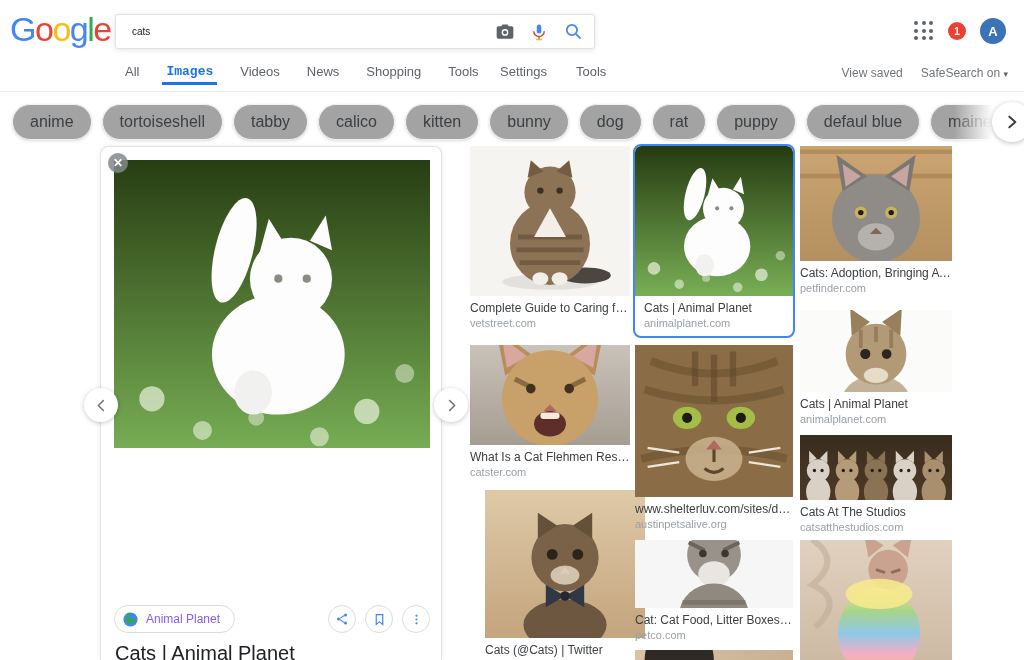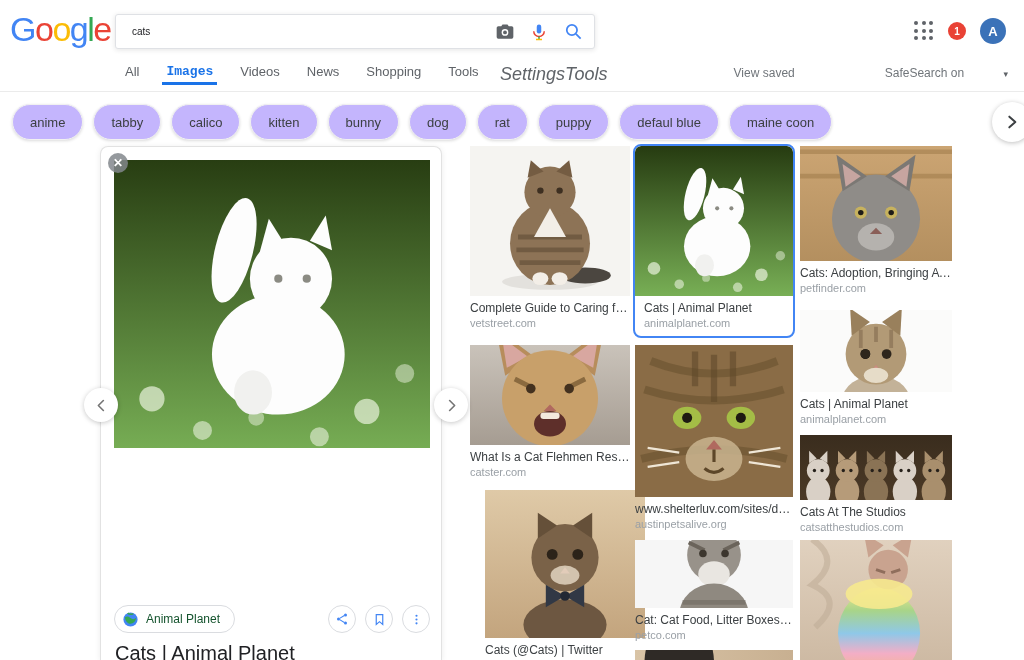--- a/index.html
+++ b/index.html
@@ -20,30 +20,30 @@
   .apps-grid { width:20px; height:20px; display:grid; grid-template-columns:repeat(3,1fr); gap:3px; cursor:pointer; }
   .apps-grid i { width:4px; height:4px; border-radius:50%; background:#5f6368; }
   .badge { width:18px; height:18px; border-radius:50%; background:#e94235; color:#fff; font-size:10px; font-weight:bold;
            display:flex; align-items:center; justify-content:center; cursor:pointer; }
   .avatar { width:26px; height:26px; border-radius:50%; background:#3b72b8; color:#fff; font-size:13px; font-weight:bold;
             display:flex; align-items:center; justify-content:center; cursor:pointer; }
   .tabsrow { position:absolute; left:125px; top:64px; display:flex; gap:27px; font-size:13px; color:#5f6368; }
   .tab { padding-bottom:6px; cursor:pointer; position:relative; white-space:nowrap; }
   .tab.active { color:#1a73e8; font-weight:bold;font-family:Liberation Mono, monospace; }
   .tab.active::after { content:""; position:absolute; left:-4px; right:-4px; bottom:0; height:3px; background:#1a73e8; }
-  .tools-group { position:absolute; left:500px; top:64px; display:flex; font-size:18px; color:#5f6368;font-style:italic; }
+  .tools-group { position:absolute; left:500px; top:64px; display:flex; gap:29px; font-size:13px; color:#5f6368; }
   .saved-group { position:absolute; right:16px; top:66px; display:flex; gap:18px; font-size:12px; color:#70757a; }
-  .saved-group span { cursor:pointer;margin-left:36px; }
+  .saved-group span { cursor:pointer; }
   .caret { font-size:9px; color:#5f6368; }
 
   
   .chips { position:absolute; left:0; top:100px; width:1024px; height:44px; display:flex; align-items:center;
            gap:10px; padding-left:12px; overflow:hidden; }
-  .chip { height:36px; padding:0 17px; border-radius:18px; background:#c4b5fd; border:1px solid #f1f1f1;
-          box-shadow:0 1px 3px rgba(0,0,0,.14); font-size:13px; color:#3c4043; display:flex; align-items:center;
+  .chip { height:36px; padding:0 17px; border-radius:18px; background:#a3a3a3; border:1px solid #f1f1f1;
+          box-shadow:0 1px 3px rgba(0,0,0,.14); font-size:16px; color:#3c4043; display:flex; align-items:center;
           cursor:pointer; white-space:nowrap; flex:0 0 auto; }
   .chips-fade { position:absolute; right:0; top:96px; width:70px; height:52px;
                 background:linear-gradient(to left,#fff 45%,rgba(255,255,255,0)); z-index:5; }
   .chips-next { position:absolute; right:-8px; top:102px; width:40px; height:40px; border-radius:50%; background:#fff;
                 box-shadow:0 1px 5px rgba(0,0,0,.25); display:flex; align-items:center; justify-content:center;
                 z-index:6; cursor:pointer; }
 
   
   .preview { position:absolute; left:100px; top:146px; width:342px; height:514px; background:#fff;
              border:1px solid #e2e2e2; border-bottom:none; border-radius:8px 8px 0 0;
@@ -53,21 +53,21 @@
               cursor:pointer; z-index:12; font-weight:bold; }
   .pv-img { position:absolute; left:13px; top:13px; width:316px; height:288px; overflow:hidden; cursor:pointer; }
   .pv-img svg { display:block; width:100%; height:100%; }
   .nav-arrow { position:absolute; width:34px; height:34px; border-radius:50%; background:#fff;
                box-shadow:0 1px 5px rgba(0,0,0,.22); display:flex; align-items:center; justify-content:center;
                cursor:pointer; z-index:11; color:#757575; }
   .nav-left  { left:84px;  top:388px; }
   .nav-right { left:434px; top:388px; }
   .pv-srcrow { position:absolute; left:13px; top:458px; width:316px; display:flex; align-items:center; }
   .src-pill { height:28px; border:1px solid #dadce0; border-radius:14px; display:flex; align-items:center;
-              gap:7px; padding:0 14px 0 7px; cursor:pointer; font-size:12px; color:#14532d; }
+              gap:7px; padding:0 14px 0 7px; cursor:pointer; font-size:12px; color:#8b5cf6; }
   .pv-actions { margin-left:auto; display:flex; gap:9px; }
   .act-btn { width:28px; height:28px; border-radius:50%; border:1px solid #dadce0; background:#fff;
              display:flex; align-items:center; justify-content:center; cursor:pointer; }
   .pv-title { position:absolute; left:14px; top:495px; font-size:20px; color:#202124; }
 
   
   .result-item { position:absolute; cursor:pointer; }
   .thumb { width:100%; overflow:hidden; }
   .thumb svg { display:block; width:100%; height:100%; }
   .cap-title { font-size:12px; color:#3c4043; margin-top:5px; white-space:nowrap; overflow:hidden; text-overflow:ellipsis; }
@@ -143,20 +143,21 @@
       <span>View saved</span>
       <span>
         <span>SafeSearch on</span>
         <span class="caret">▾</span>
       </span>
     </div>
   </div>
 
   <div class="chips">
       <div class="chip">anime</div>
+      <div class="chip">tortoiseshell</div>
       <div class="chip">tabby</div>
       <div class="chip">calico</div>
       <div class="chip">kitten</div>
       <div class="chip">bunny</div>
       <div class="chip">dog</div>
       <div class="chip">rat</div>
       <div class="chip">puppy</div>
       <div class="chip">defaul blue</div>
       <div class="chip">maine coon</div>
     </div>

